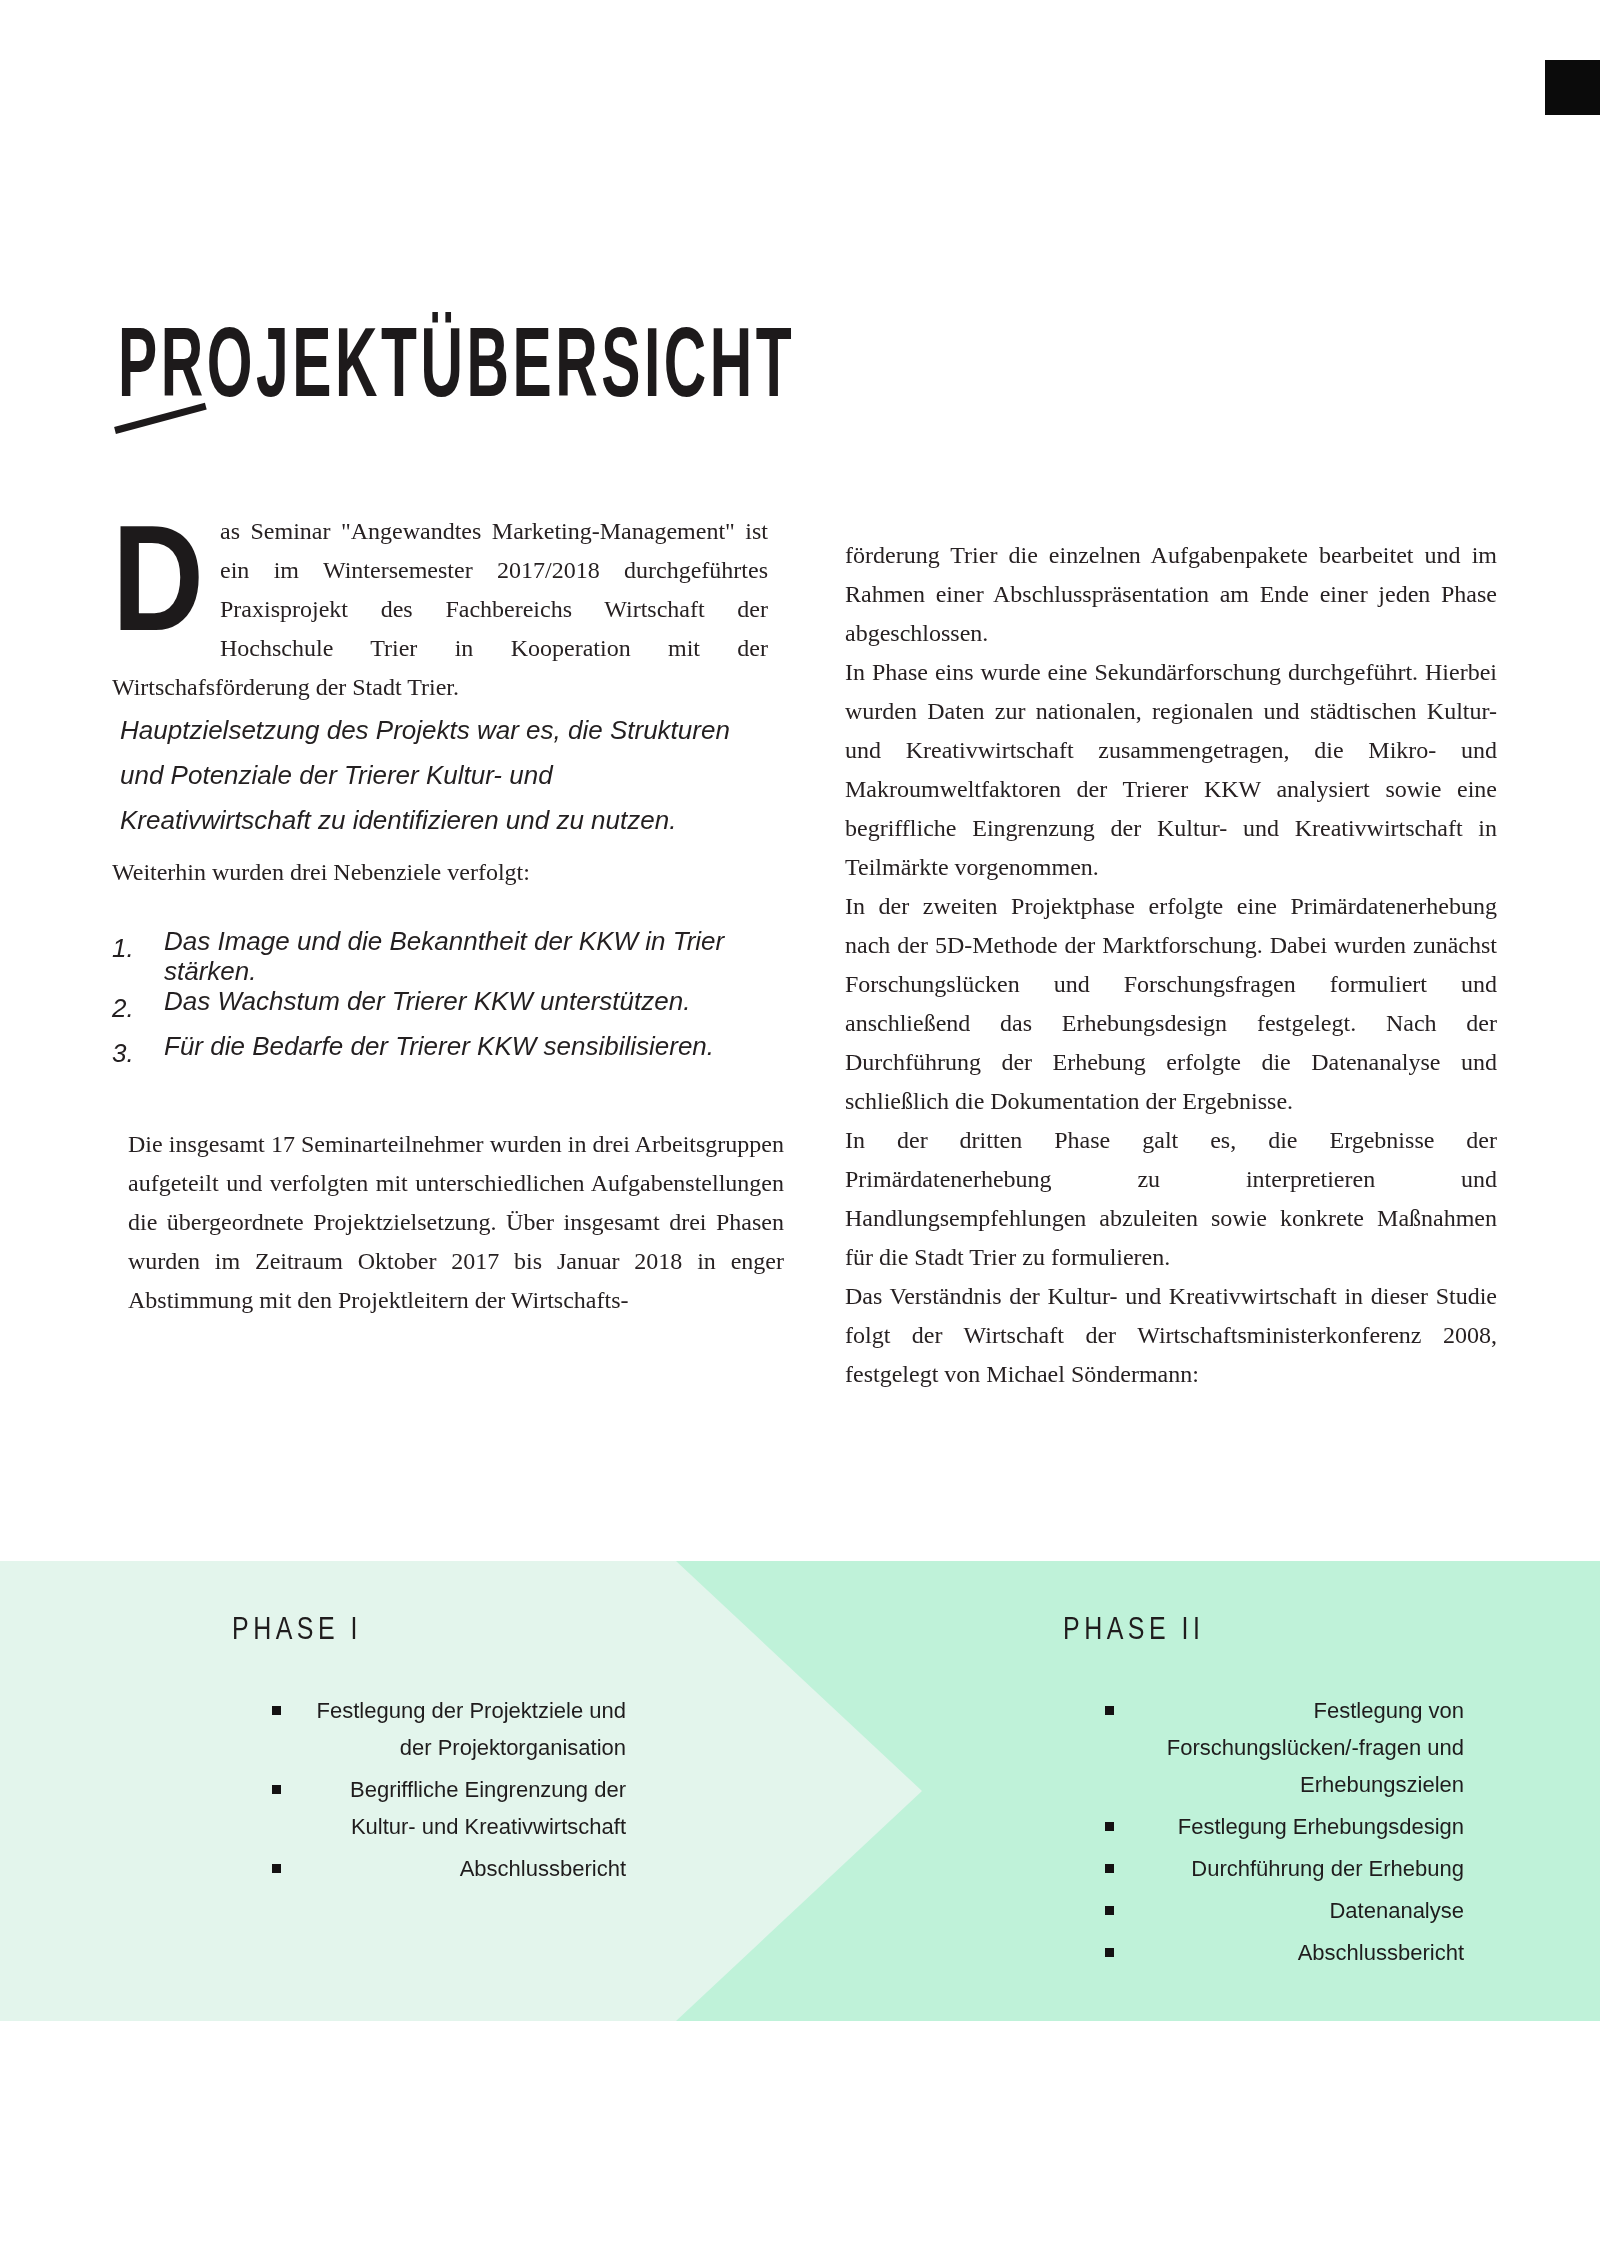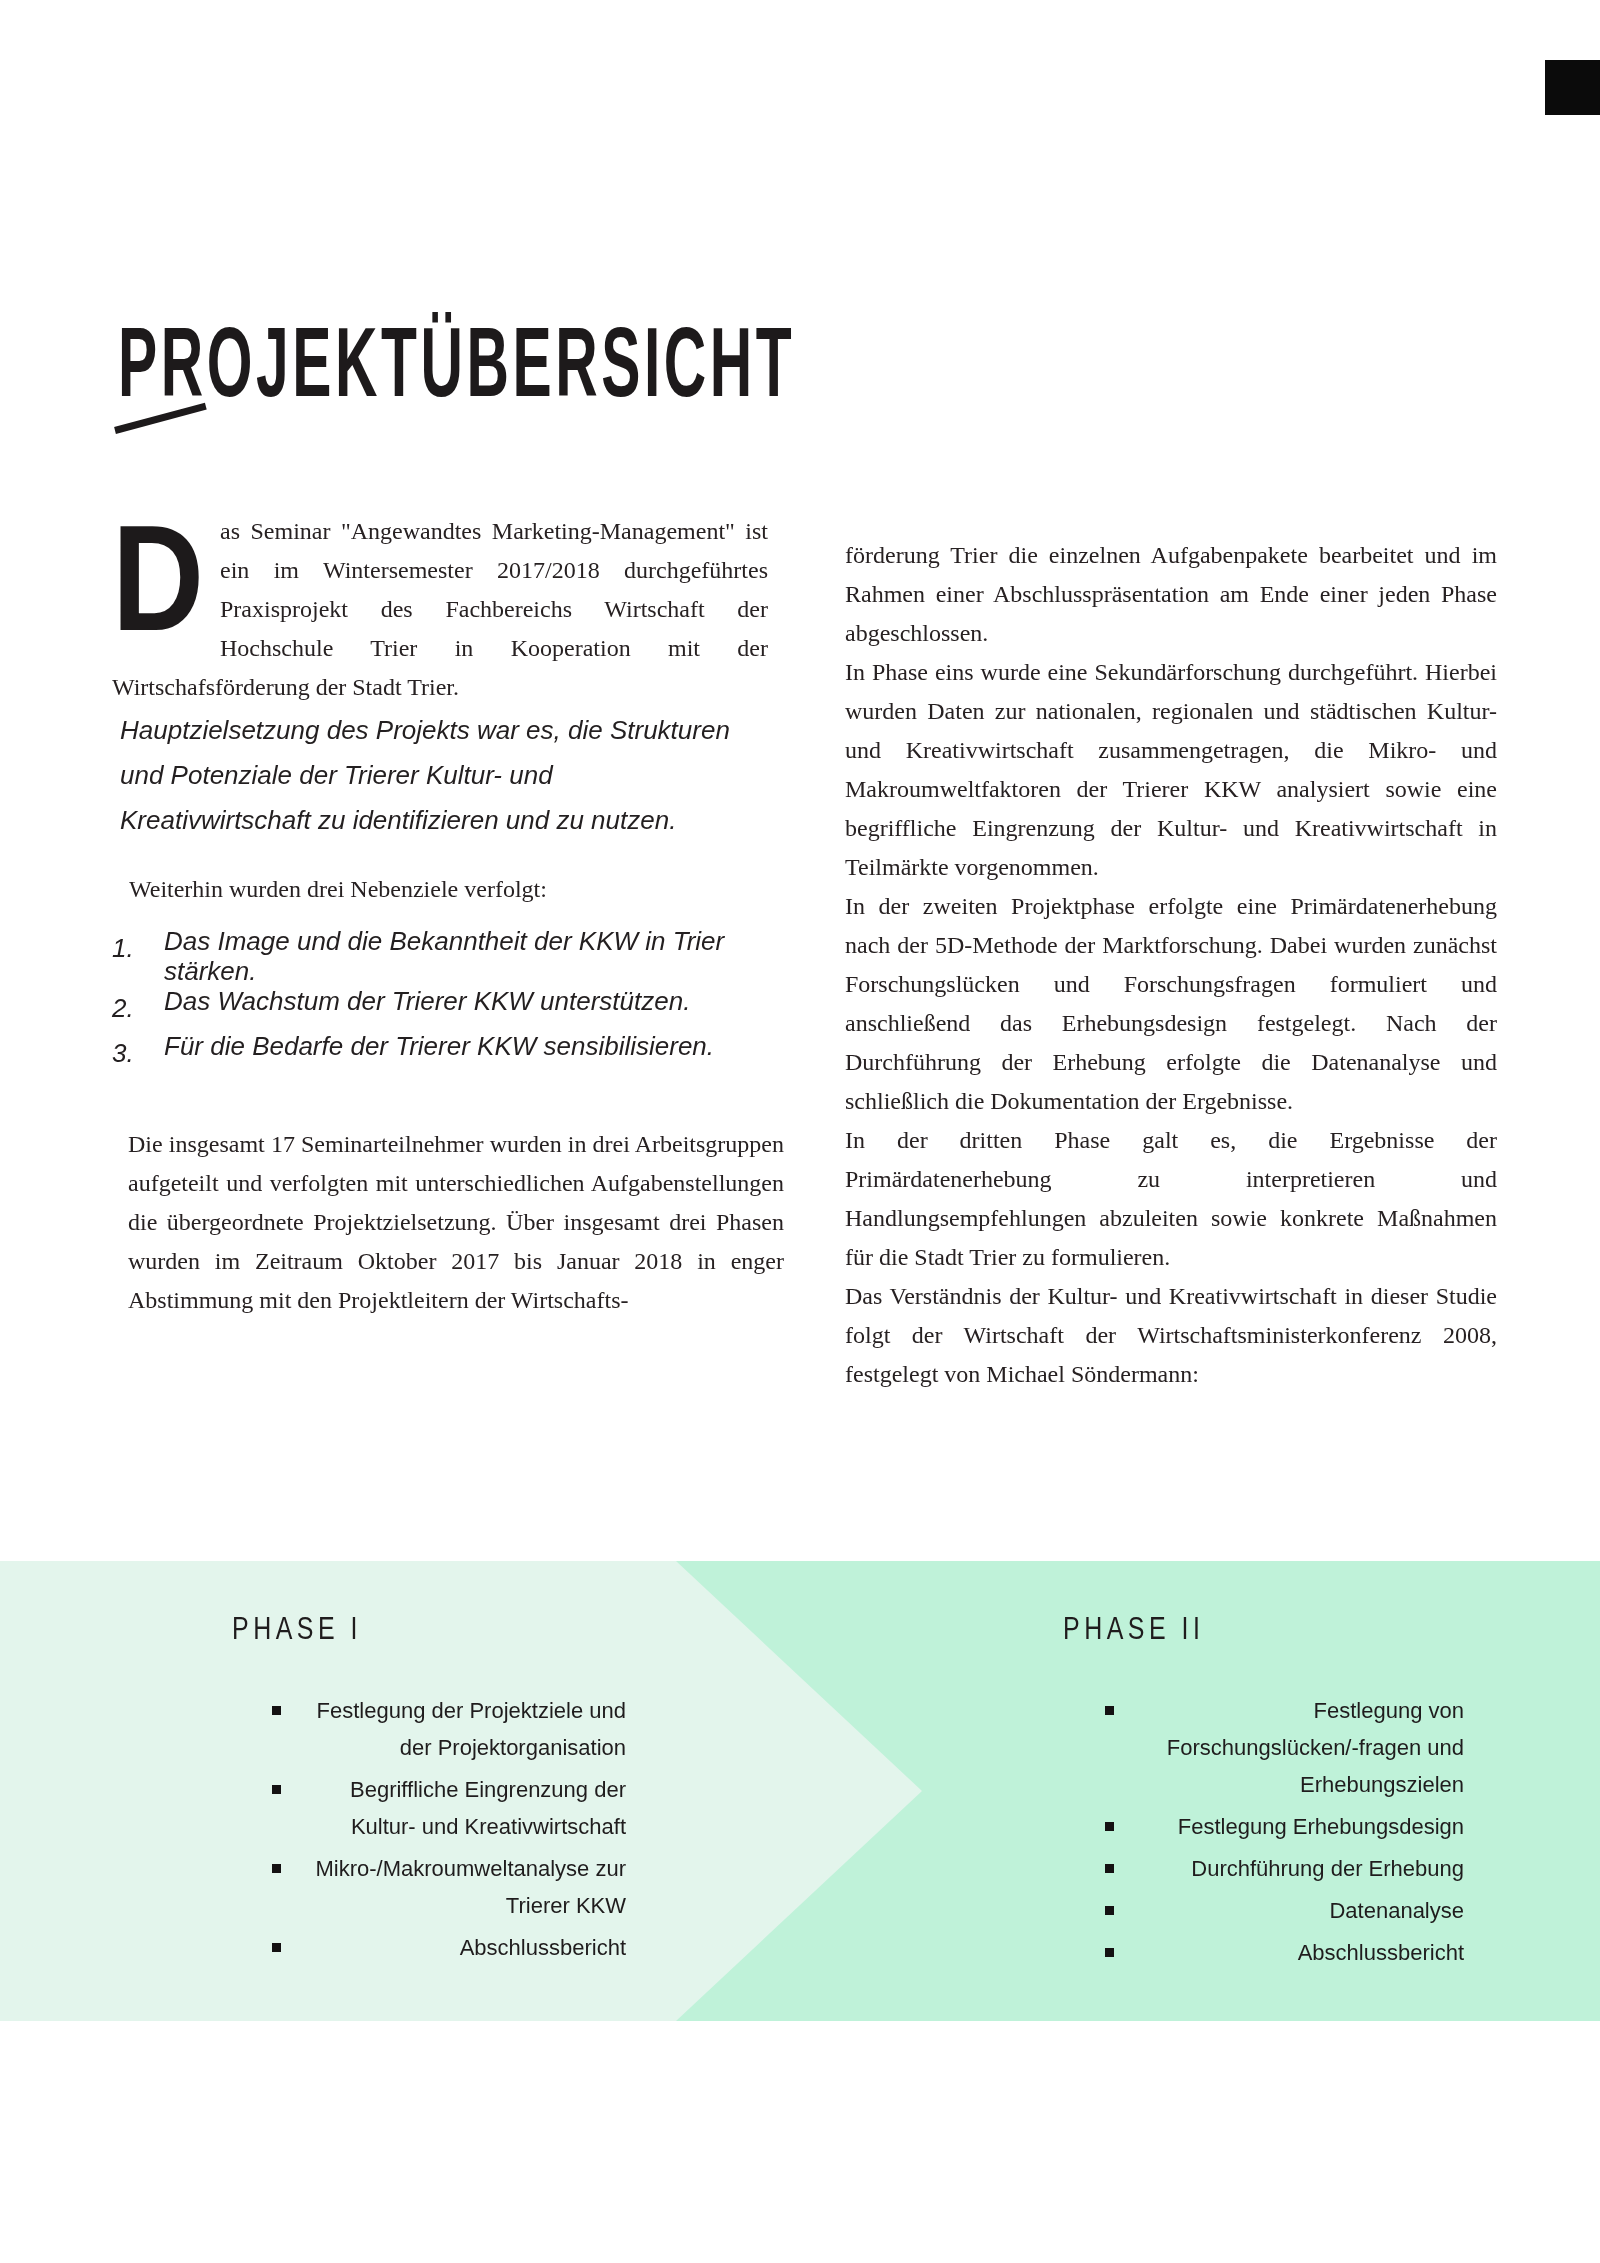--- a/index.html
+++ b/index.html
@@ -35,21 +35,21 @@
     float:left;width:92px;height:112px;margin:8px 16px 0 0;
     font-family:"Liberation Sans", sans-serif;font-weight:700;
     font-size:150px;line-height:0.78;color:#1d1a1b;
     transform:scaleX(0.85);transform-origin:left top;
   }
   #goal-block{left:112px;top:700px;width:640px;}
   .italic-sans{
     font-family:"Liberation Sans", sans-serif;font-style:italic;
     font-size:26px;line-height:45px;color:#231f20;margin:8px;
   }
-  #goals-lead{left:112px;top:853px;width:656px;font-size:24px;line-height:39px;margin:17px;}
+  #goals-lead{left:112px;top:853px;width:656px;font-size:24px;line-height:39px;margin:0;}
   #goals-list{left:112px;top:926px;width:656px;}
   .goal-item{display:flex;margin:0;}
   .goal-num{flex:0 0 52px;font-family:"Liberation Sans",sans-serif;font-style:italic;font-size:26px;line-height:45px;color:#231f20;}
   .goal-text{flex:1;font-family:"Liberation Sans",sans-serif;font-style:italic;font-size:26px;line-height:30px;color:#231f20;}
   #left-par-block{left:128px;top:1125px;width:656px;}
   #right-col{left:845px;top:512px;width:652px;margin-top:24px;}
 
   
   #band{left:0;top:1561px;width:1600px;height:460px;}
   #band-light{position:absolute;left:0;top:0;width:676px;height:460px;background:#e3f5ec;}
@@ -125,21 +125,20 @@
 <div class="abs" id="band">
   <div id="band-light"></div>
   <div id="band-dark"></div>
   <div id="band-arrow"></div>
 </div>
 
 <div class="abs phase-title" id="phase1-title">PHASE I</div>
 <ul class="abs phase-list" id="phase1-list">
   <li>Festlegung der Projektziele und der Projektorganisation</li>
   <li>Begriffliche Eingrenzung der Kultur- und Kreativwirtschaft</li>
-  <li>Mikro-/Makroumweltanalyse zur Trierer KKW</li>
   <li>Abschlussbericht</li>
 </ul>
 
 <div class="abs phase-title" id="phase2-title">PHASE II</div>
 <ul class="abs phase-list" id="phase2-list">
   <li>Festlegung von Forschungslücken/-fragen und Erhebungszielen</li>
   <li>Festlegung Erhebungsdesign</li>
   <li>Durchführung der Erhebung</li>
   <li>Datenanalyse</li>
   <li>Abschlussbericht</li>

